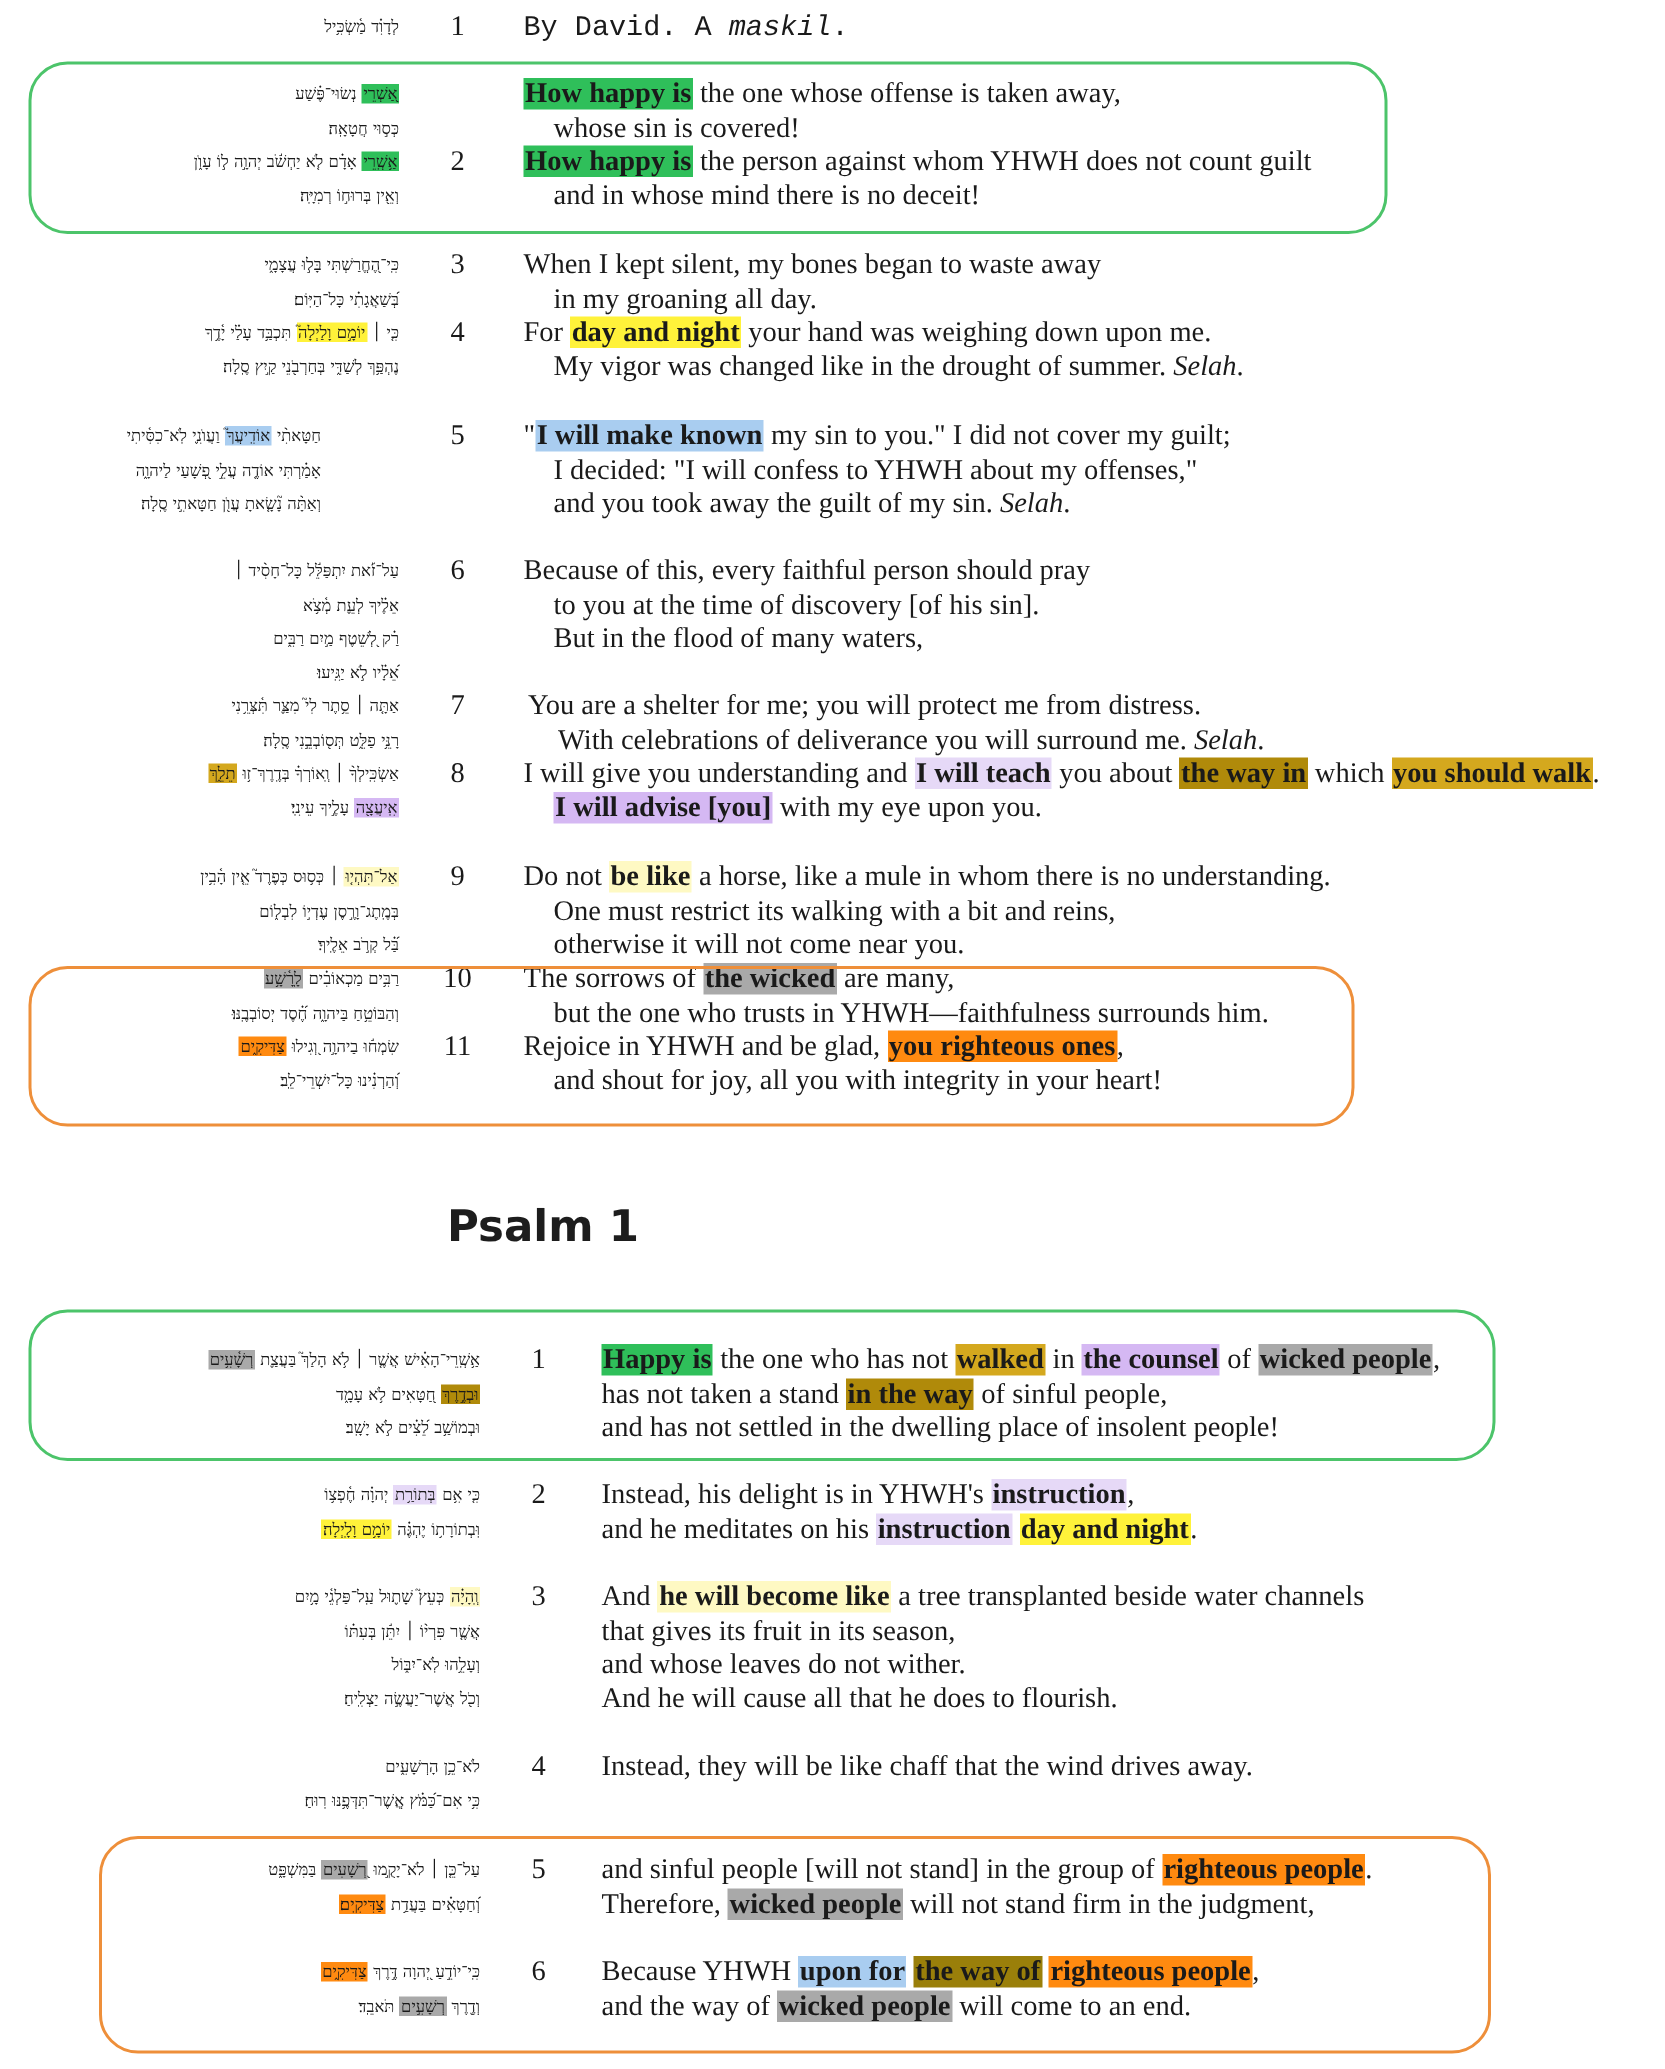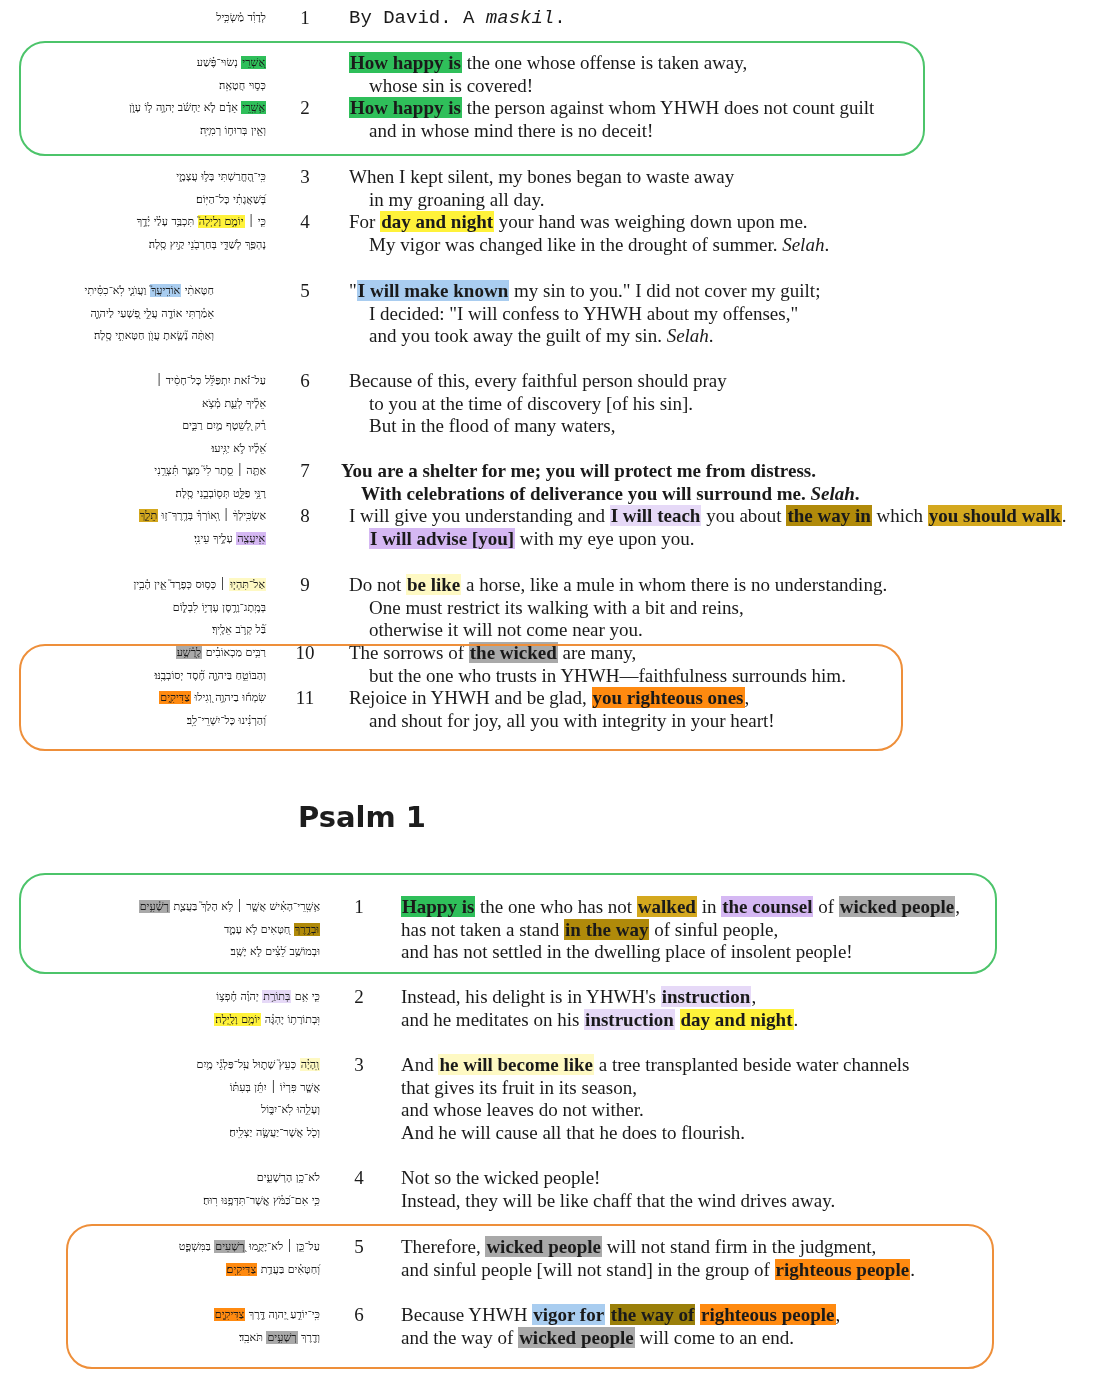--- a/index.html
+++ b/index.html
@@ -115,21 +115,21 @@
         <div class="line ind"><span>to you at the time of discovery [of his sin].</span></div>
         <div class="line ind"><span>But in the flood of many waters,</span></div>
       </div>
     </div>
     <div class="row" style="top: 460px;">
       <div class="heb" style="right: 844px;">
         <div class="line">אַתָּ֤ה ׀ סֵ֥תֶר לִי֮ מִצַּ֪ר תִּ֫צְּרֵ֥נִי</div>
         <div class="line">רָנֵּ֥י פַלֵּ֑ט תְּס֖וֹבְבֵ֣נִי סֶֽלָה׃</div>
       </div>
       <div class="num" style="left: 285px;">7</div>
-      <div class="eng" style="left: 341px; font-weight: bold;">
+      <div class="eng" style="left: 352px;">
         <div class="line"><span>You are a shelter for me; you will protect me from distress.</span></div>
         <div class="line ind"><span>With celebrations of deliverance you will surround me. </span><i>Selah</i><span>.</span></div>
       </div>
     </div>
     <div class="row" style="top: 505px;">
       <div class="heb" style="right: 844px;">
         <div class="line">אַשְׂכִּֽילְךָ֨ ׀ וְֽאוֹרְךָ֗ בְּדֶֽרֶךְ־ז֥וּ <span class="hl hl-plain hl-gold">תֵלֵ֑ךְ</span></div>
         <div class="line"><span class="hl hl-plain hl-purple">אִֽיעֲצָ֖ה</span> עָלֶ֣יךָ עֵינִֽי׃</div>
       </div>
       <div class="num" style="left: 285px;">8</div>
@@ -219,41 +219,40 @@
         <div class="line"><span>And he will cause all that he does to flourish.</span></div>
       </div>
     </div>
     <div class="row" style="top: 1167px;">
       <div class="heb" style="right: 790px;">
         <div class="line">לֹא־כֵ֥ן הָרְשָׁעִ֑ים</div>
         <div class="line">כִּ֥י אִם־כַּ֝מֹּ֗ץ אֲֽשֶׁר־תִּדְּפֶ֥נּוּ רֽוּחַ׃</div>
       </div>
       <div class="num" style="left: 339px;">4</div>
       <div class="eng" style="left: 401px;">
-        <div class="line"><span>Not so the wicked people!</span></div>
         <div class="line"><span>Instead, they will be like chaff that the wind drives away.</span></div>
       </div>
     </div>
     <div class="row" style="top: 1236px;">
       <div class="heb" style="right: 790px;">
         <div class="line">עַל־כֵּ֤ן ׀ לֹא־יָקֻ֣מוּ <span class="hl hl-plain hl-gray">רְ֭שָׁעִים</span> בַּמִּשְׁפָּ֑ט</div>
         <div class="line">וְ֝חַטָּאִ֗ים בַּעֲדַ֥ת <span class="hl hl-plain hl-orange">צַדִּיקִֽים׃</span></div>
       </div>
       <div class="num" style="left: 339px;">5</div>
       <div class="eng" style="left: 401px;">
+        <div class="line"><span>and sinful people [will not stand] in the group of </span><span class="hl hl-orange">righteous people</span><span>.</span></div>
         <div class="line"><span>Therefore, </span><span class="hl hl-gray">wicked people</span><span> will not stand firm in the judgment,</span></div>
-        <div class="line"><span>and sinful people [will not stand] in the group of </span><span class="hl hl-orange">righteous people</span><span>.</span></div>
       </div>
     </div>
     <div class="row" style="top: 1304px;">
       <div class="heb" style="right: 790px;">
         <div class="line">כִּֽי־יוֹדֵ֣עַ יְ֭הוָה דֶּ֣רֶךְ <span class="hl hl-plain hl-orange">צַדִּיקִ֑ים</span></div>
         <div class="line">וְדֶ֖רֶךְ <span class="hl hl-plain hl-gray">רְשָׁעִ֣ים</span> תֹּאבֵֽד׃</div>
       </div>
       <div class="num" style="left: 339px;">6</div>
       <div class="eng" style="left: 401px;">
-        <div class="line"><span>Because YHWH </span><span class="hl hl-blue">vigor for</span><span> </span><span class="hl hl-olive">the way of</span><span> </span><span class="hl hl-orange">righteous people</span><span>,</span></div>
+        <div class="line"><span>Because YHWH </span><span class="hl hl-blue">upon for</span><span> </span><span class="hl hl-olive">the way of</span><span> </span><span class="hl hl-orange">righteous people</span><span>,</span></div>
         <div class="line"><span>and the way of </span><span class="hl hl-gray">wicked people</span><span> will come to an end.</span></div>
       </div>
     </div>
   </div>
 <div class="box box-green" style="left:19px;top:873px;width:974px;height:97px;"></div>
 <div class="box box-orange" style="left:66px;top:1224px;width:924px;height:141px;"></div>
 
 </body></html>

